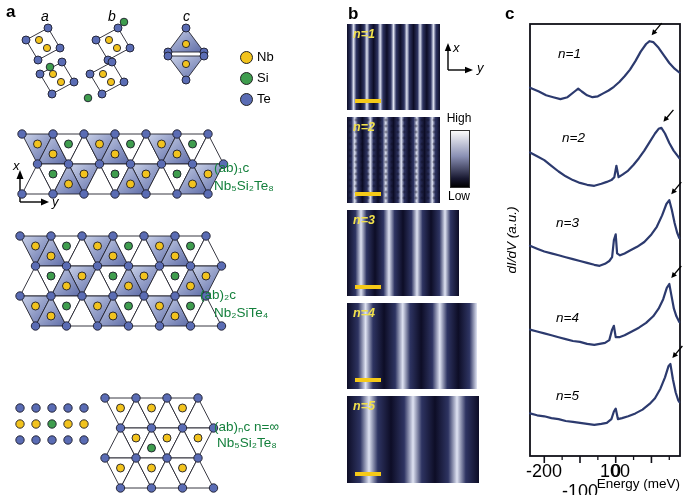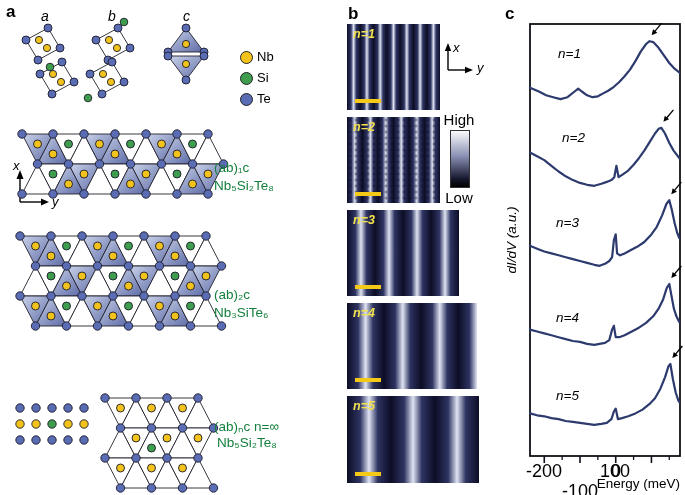--- a/index.html
+++ b/index.html
@@ -9,21 +9,21 @@
   .panel-label{font-weight:bold;font-size:17px;color:#000;}
   .mini-lbl{font-size:14px;font-style:italic;color:#000;}
   .lbl{font-size:13px;color:#000;}
   .struct-lbl{font-size:13.5px;color:#15803d;white-space:nowrap;}
   .axis-lbl{font-size:13px;font-style:italic;color:#000;}
   .dot{width:11px;height:11px;border-radius:50%;border:1px solid #222;display:inline-block;}
   .b-img{position:absolute;overflow:hidden;background:#10102c;}
   .b-img-label{position:absolute;left:6px;top:3px;font-style:italic;font-weight:bold;font-size:12.5px;color:#f2e14c;}
   .scalebar{position:absolute;left:8px;bottom:7px;width:26px;height:4px;background:#f5c918;}
   .colorbar{background:linear-gradient(#fbfbfb 0%,#8a90b4 45%,#181830 85%,#000 100%);border:1px solid #333;}
-  .cbar-lbl{font-size:15px;color:#000;transform:translateX(-50%);}
+  .cbar-lbl{font-size:12px;color:#000;transform:translateX(-50%);}
   .curve-lbl{font-size:13.5px;font-style:italic;color:#000;white-space:nowrap;}
   .tick-lbl{font-size:18px;color:#000;transform:translateX(-50%);}
   .xaxis-title{font-size:13.5px;color:#000;text-align:right;}
   .yaxis-title{font-size:13.5px;font-style:italic;color:#000;white-space:nowrap;
                transform:translate(-50%,-50%) rotate(-90deg);}
 </style>
 </head>
 <body>
 
 <div class="page">
@@ -305,22 +305,22 @@
   <span class="abs dot" style="left: 240px; top: 72px; background: rgb(63, 157, 78);"></span>
   <span class="abs lbl" style="left:257px;top:70px">Si</span>
   <span class="abs dot" style="left: 240px; top: 93px; background: rgb(90, 108, 180);"></span>
   <span class="abs lbl" style="left:257px;top:91px">Te</span>
 
   <span class="abs axis-lbl" style="left:13px;top:158px">x</span>
   <span class="abs axis-lbl" style="left:52px;top:194px">y</span>
 
   <span class="abs struct-lbl" style="left:214px;top:160px">(ab)₁c</span>
   <span class="abs struct-lbl" style="left:214px;top:178px">Nb₅Si₂Te₈</span>
-  <span class="abs struct-lbl" style="left:214px;top:287px">(ab)₂c</span>
-  <span class="abs struct-lbl" style="left:214px;top:305px">Nb₃SiTe₆</span>
+  <span class="abs struct-lbl" style="left:200px;top:287px">(ab)₂c</span>
+  <span class="abs struct-lbl" style="left:214px;top:305px">Nb₂SiTe₄</span>
   <span class="abs struct-lbl" style="left:214px;top:417px">(ab)ₙc  n=∞</span>
   <span class="abs struct-lbl" style="left:217px;top:435px">Nb₅Si₂Te₈</span>
 
   <span class="abs panel-label" style="left:348px;top:4px">b</span>
 
   <div class="b-img" style="left: 347px; top: 24px; width: 93px; height: 86px; background-image: repeating-linear-gradient(90deg, rgb(13, 13, 38) 0px, rgb(46, 52, 98) 4px, rgb(223, 227, 242) 6.6px, rgb(46, 52, 98) 9.3px, rgb(13, 13, 38) 13.3px);">
     <span class="b-img-label">n=1</span>
     <div class="scalebar"></div>
   </div>
   <div class="b-img" style="left: 347px; top: 117px; width: 93px; height: 86px; background-image: radial-gradient(circle, rgba(10, 10, 30, 0.35) 1.2px, rgba(0, 0, 0, 0) 1.8px), repeating-linear-gradient(90deg, rgb(13, 13, 38) 0px, rgb(46, 52, 98) 4.6px, rgb(223, 227, 242) 7.8px, rgb(46, 52, 98) 10.8px, rgb(13, 13, 38) 15.5px); background-size: 6px 6px, auto;">

